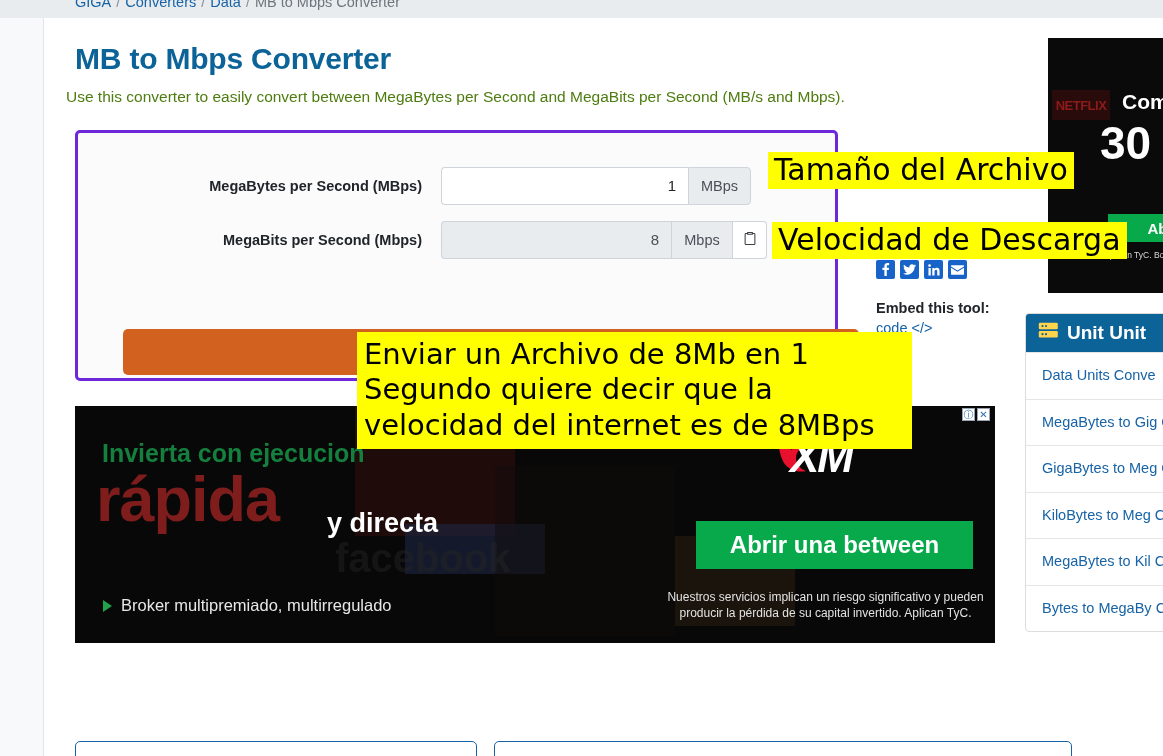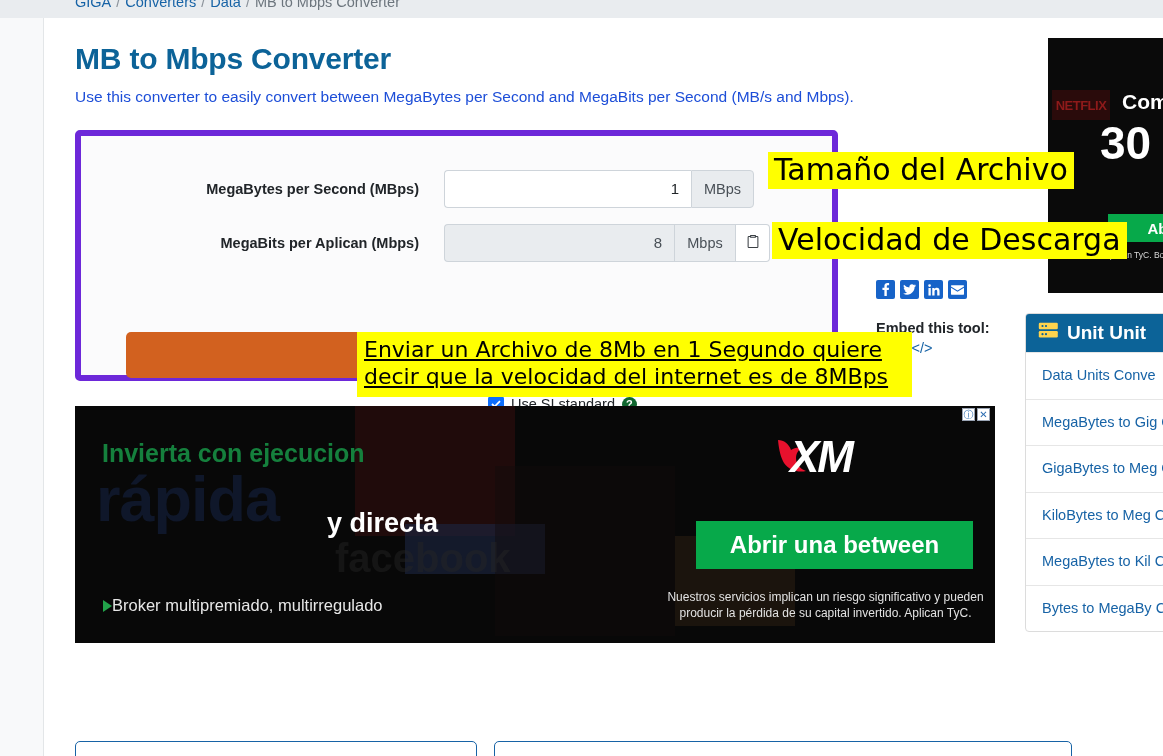--- a/index.html
+++ b/index.html
@@ -32,29 +32,29 @@
   }
 
   
   .main { position: absolute; top: 18px; left: 44px; width: 960px; height: 738px; background:#fff; }
 
   .page-title {
     position: absolute; left: 31px; top: 24px;
     font-size: 30px; font-weight: bold; color: #0c6398; letter-spacing: -0.2px;
   }
   .page-desc {
-    position: absolute; left: 31px; top: 70px;
-    font-size: 15.5px; color: #1d4ed8;
+    position: absolute; left: 22px; top: 70px;
+    font-size: 15.5px; color: #4d7c0f;
   }
 
   
   .card {
     position: absolute; left: 31px; top: 112px;
     width: 763px; height: 251px;
-    background: #fbfbfc; border: 6px solid #6d28d9; border-radius: 5px;
+    background: #fbfbfc; border: 3px solid #6d28d9; border-radius: 5px;
   }
   .row { position: absolute; left: 0; width: 100%; height: 40px; }
   .row-label {
     position: absolute; right: 0; width: 340px; text-align: right;
     font-size: 14.5px; font-weight: bold; color: #212529; line-height: 38px;
   }
   .field-group { position: absolute; display: flex; height: 38px; }
   .field-input {
     height: 38px; border: 1px solid #ced4da; border-right: none;
     border-radius: 4px 0 0 4px; background: #fff;
@@ -90,21 +90,21 @@
   .convert-btn {
     position: absolute; left: 45px; top: 196px;
     width: 736px; height: 46px;
     background: #d2611f; border: none; border-radius: 5px;
     color: #fff; font-size: 18px; font-weight: 600;
     display: flex; align-items: center; justify-content: center; gap: 9px;
     cursor: pointer; font-family: "Liberation Sans", sans-serif;
   }
 
   
-  .share-col { position: absolute; left: 832px; top: 262px; width: 130px; }
+  .share-col { position: absolute; left: 832px; top: 242px; width: 130px; }
   .share-icons { display: flex; gap: 5px; }
   .sicon {
     width: 19px; height: 19px; background: #1763c8; border-radius: 2px;
     display: flex; align-items: center; justify-content: center; cursor: pointer;
   }
   .sicon svg { fill: #fff; }
   .embed-title { margin-top: 21px; font-size: 14.5px; font-weight: bold; color: #212529; }
   .embed-link { margin-top: 4px; font-size: 14.5px; color: #1763a6; cursor: pointer; white-space: nowrap; }
 
   
@@ -112,29 +112,29 @@
     position: absolute; left: 75px; top: 406px;
     width: 920px; height: 237px; background: #080808; overflow: hidden;
   }
   .ad-bg-tile { position: absolute; opacity: .45; }
   .ad-headline1 {
     position: absolute; left: 27px; top: 30px;
     color: #15803d; font-size: 25px; font-weight: bold;
   }
   .ad-headline2 {
     position: absolute; left: 22px; top: 55px;
-    color: #0f172a; font-size: 63px; font-weight: bold; letter-spacing: -1px;
+    color: #7f1d1d; font-size: 63px; font-weight: bold; letter-spacing: -1px;
   }
   .ad-headline3 {
     position: absolute; left: 247px; top: 98px;
     color: #fff; font-size: 27px; font-weight: bold;
   }
   .ad-bullet {
     position: absolute; color: #e7e7e7; font-size: 16.5px;
-    display: flex; align-items: center; 
+    display: flex; align-items: center; gap: 9px;
   }
   .ad-tri {
     width: 0; height: 0; border-left: 9px solid #22a24a;
     border-top: 6px solid transparent; border-bottom: 6px solid transparent;
   }
   .ad-cta {
     position: absolute; left: 696px; top: 521px;
     width: 277px; height: 48px; background: #07a94a;
     color: #fff; font-size: 24px; font-weight: bold;
     display: flex; align-items: center; justify-content: center; cursor: pointer;
@@ -212,22 +212,22 @@
   
   .hl {
     position: absolute; background: #ffff00; color: #000;
     font-family: "DejaVu Sans", sans-serif;
     line-height: 1.02; white-space: pre;
   }
   #hl-filesize { left: 768px; top: 152px; font-size: 30px; padding: 3px 6px; }
   #hl-speed    { left: 772px; top: 222px; font-size: 30px; padding: 3px 6px; }
   #hl-embed    { left: 860px; top: 335px; width: 48px; height: 22px; }
   #hl-note {
-    left: 357px; top: 332px; width: 555px; font-size: 22px;
-    padding: 5px 12px 6px 7px; line-height: 1.22; white-space: normal; text-decoration: underline;
+    left: 357px; top: 332px; width: 555px; font-size: 29px;
+    padding: 5px 12px 6px 7px; line-height: 1.22; white-space: normal;
   }
 </style>
 </head>
 <body>
 
 <div id="page">
 
   <div class="breadcrumb-strip"></div>
   <div class="breadcrumb">
     <a>GIGA</a><span class="sep">/</span><a>Converters</a><span class="sep">/</span><a>Data</a><span class="sep">/</span><span class="cur">MB to Mbps Converter</span>
@@ -244,21 +244,21 @@
 
       <div class="row" style="top:34px;">
         <div class="row-label" style="right:413px;">MegaBytes per Second (MBps)</div>
         <div class="field-group" style="left:363px; top:0;">
           <div class="field-input" style="width:247px;">1</div>
           <div class="field-unit last">MBps</div>
         </div>
       </div>
 
       <div class="row" style="top:88px;">
-        <div class="row-label" style="right:413px;">MegaBits per Aplican (Mbps)</div>
+        <div class="row-label" style="right:413px;">MegaBits per Second (Mbps)</div>
         <div class="field-group" style="left:363px; top:0;">
           <div class="field-input readonly" style="width:230px;">8</div>
           <div class="field-unit">Mbps</div>
           <div class="copy-btn">
             <span>
               <svg width="14" height="15" viewBox="0 0 14 16">
                   <path fill="none" stroke="#3a3f44" stroke-width="1.1" d="M4.5 1.6h5v1.8h-5zM2.6 2.6h1.9M9.5 2.6h1.9a.8.8 0 0 1 .8.8v10.3a.8.8 0 0 1-.8.8H2.6a.8.8 0 0 1-.8-.8V3.4a.8.8 0 0 1 .8-.8"></path>
                 </svg>
             </span>
           </div>

